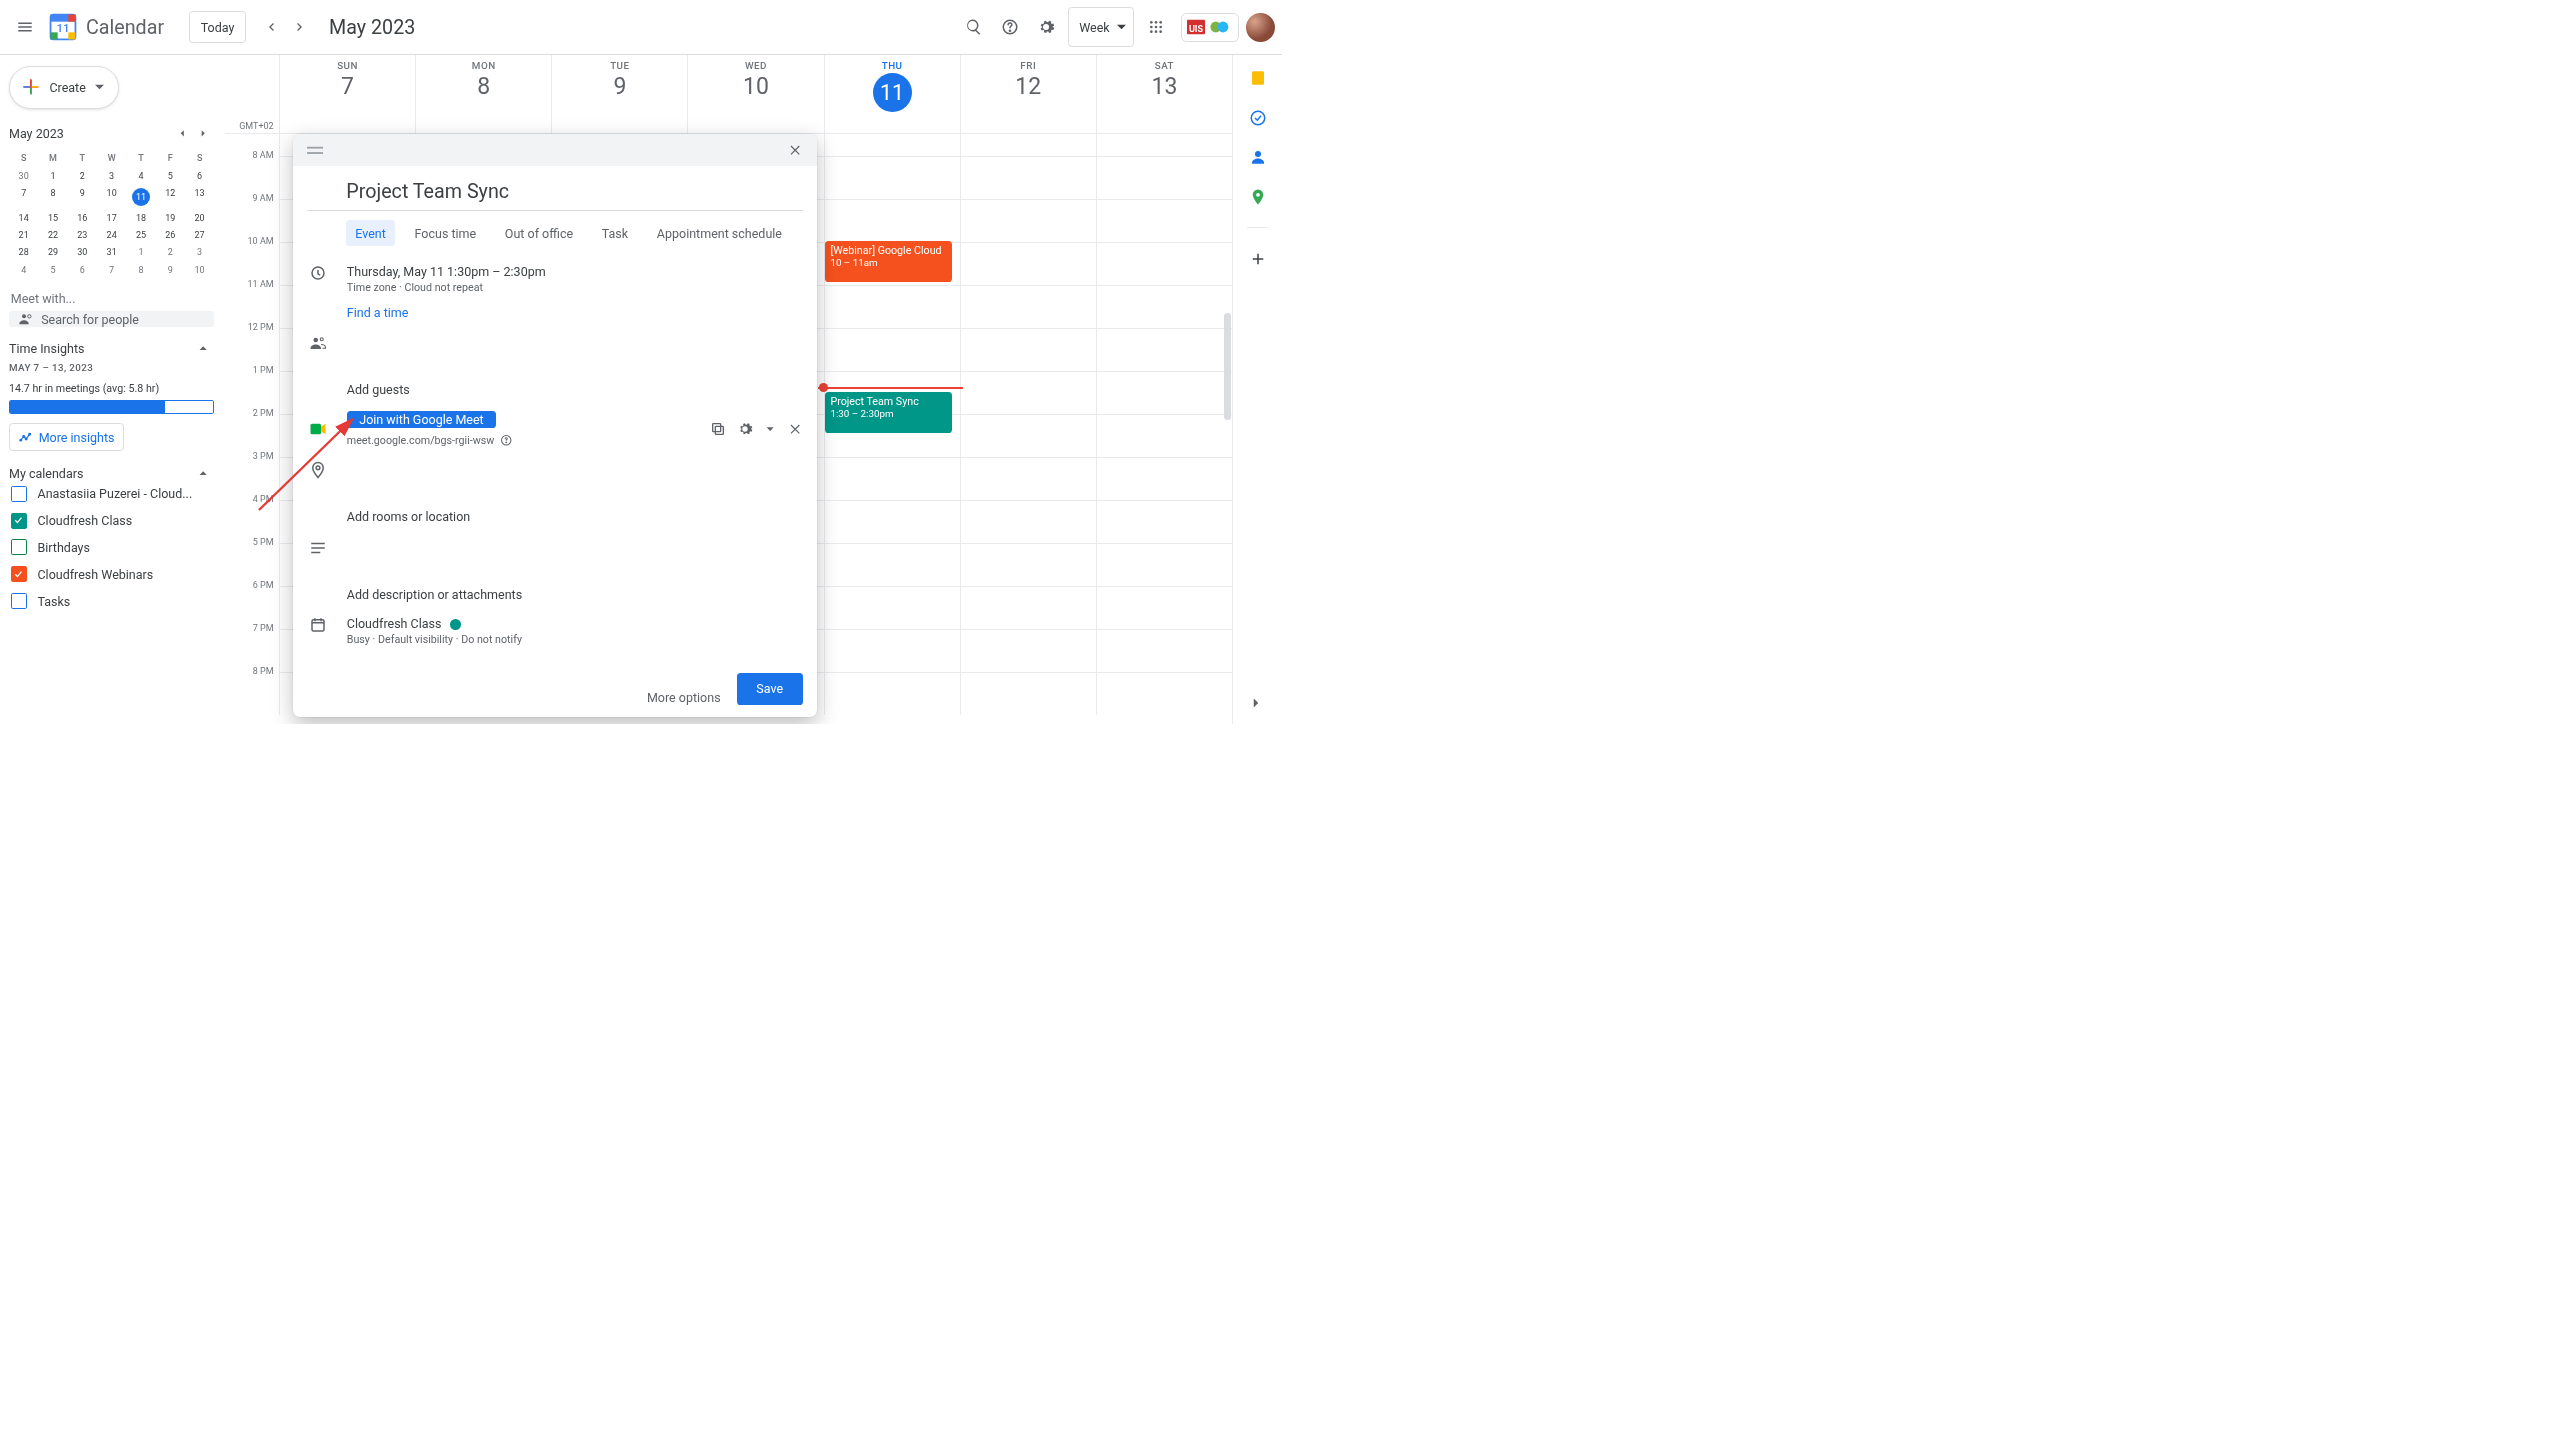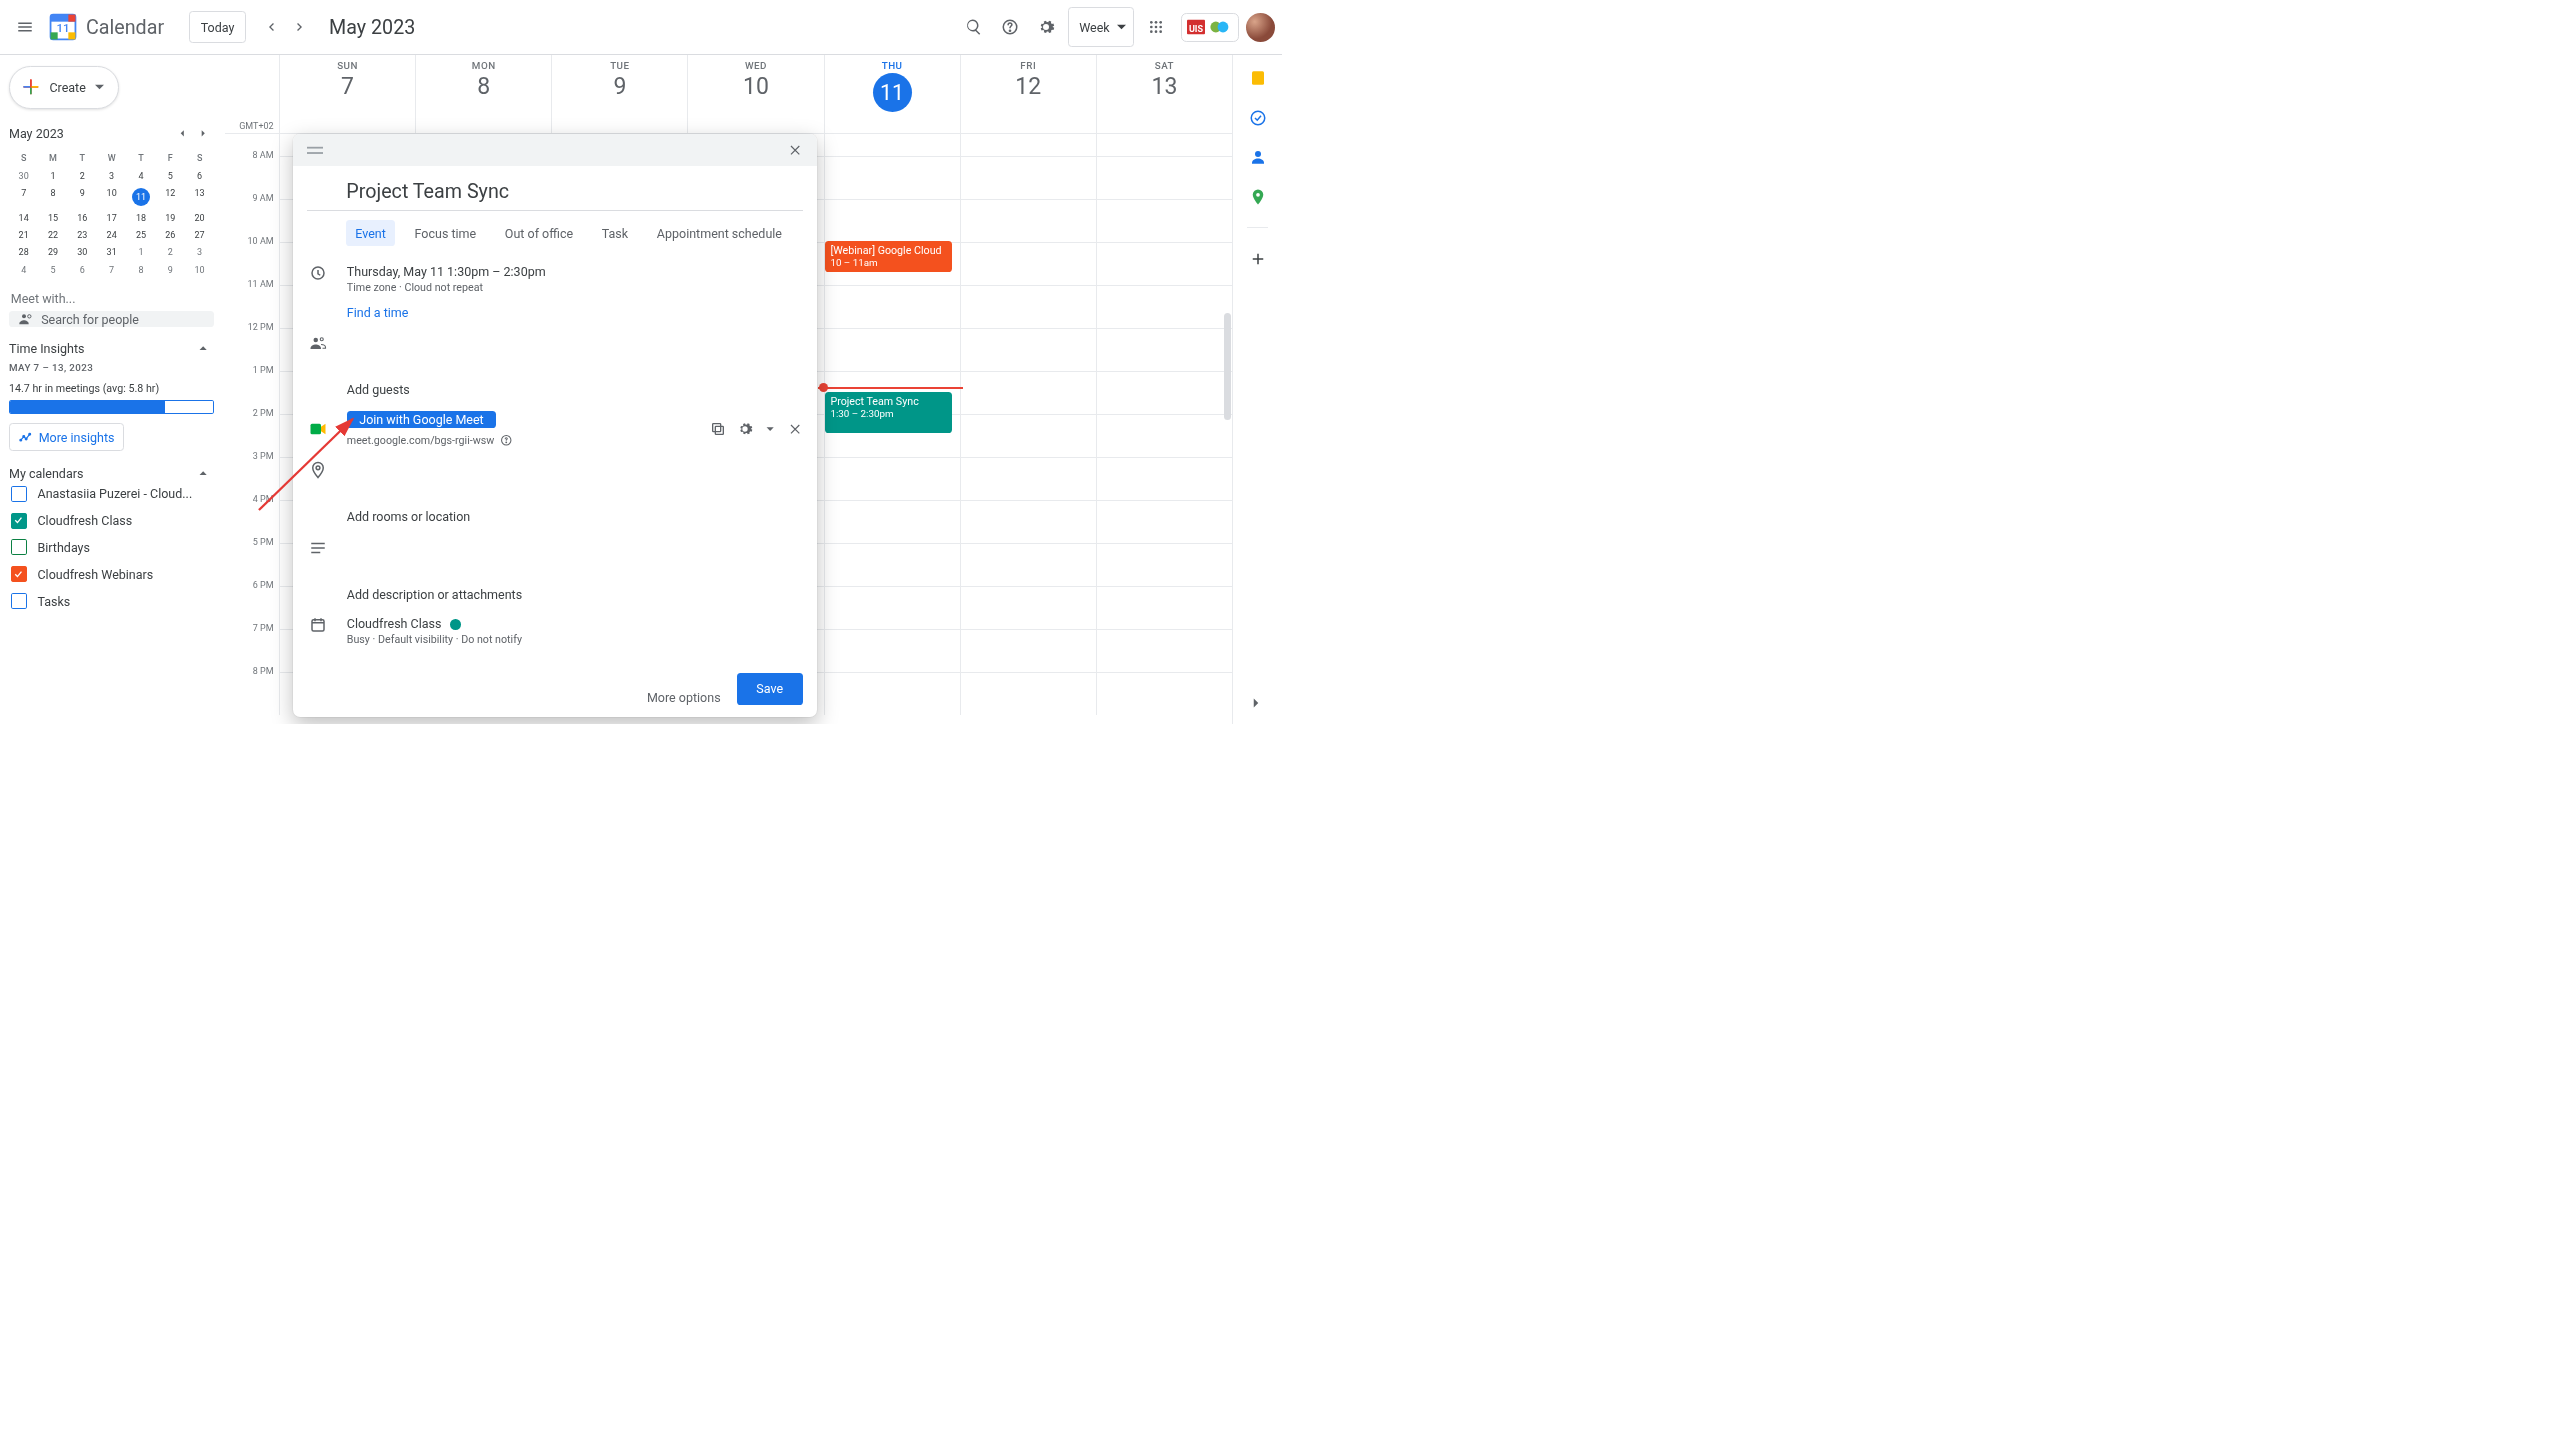--- a/index.html
+++ b/index.html
@@ -518,21 +518,21 @@
             <div class="hour-label">8 PM</div>
             <div class="hour-cell"></div>
             <div class="hour-cell"></div>
             <div class="hour-cell"></div>
             <div class="hour-cell"></div>
             <div class="hour-cell"></div>
             <div class="hour-cell"></div>
             <div class="hour-cell"></div>
           </div>
         <div id="events-layer">
-            <div class="event" style="background: rgb(244, 81, 30); left: 600px; top: 107px; width: 127px; height: 31px;">
+            <div class="event" style="background: rgb(244, 81, 30); left: 600px; top: 107px; width: 127px; height: 41px;">
               <div class="title">[Webinar] Google Cloud</div>
               <div class="time">10 – 11am</div>
             </div>
             <div class="event" style="background: rgb(0, 150, 136); left: 600px; top: 258px; width: 127px; height: 41px;">
               <div class="title">Project Team Sync</div>
               <div class="time">1:30 – 2:30pm</div>
             </div>
           </div>
         <div id="now-layer">
             <div class="nowline" style="top: 253px; left: 593px; width: 145px;"></div>

